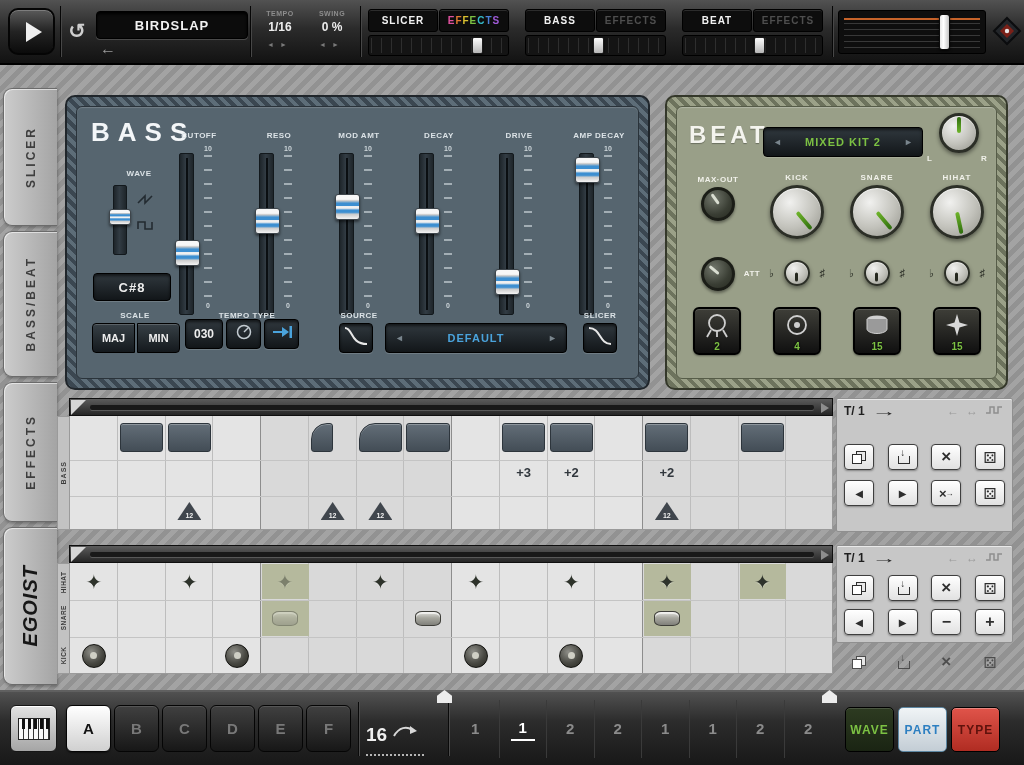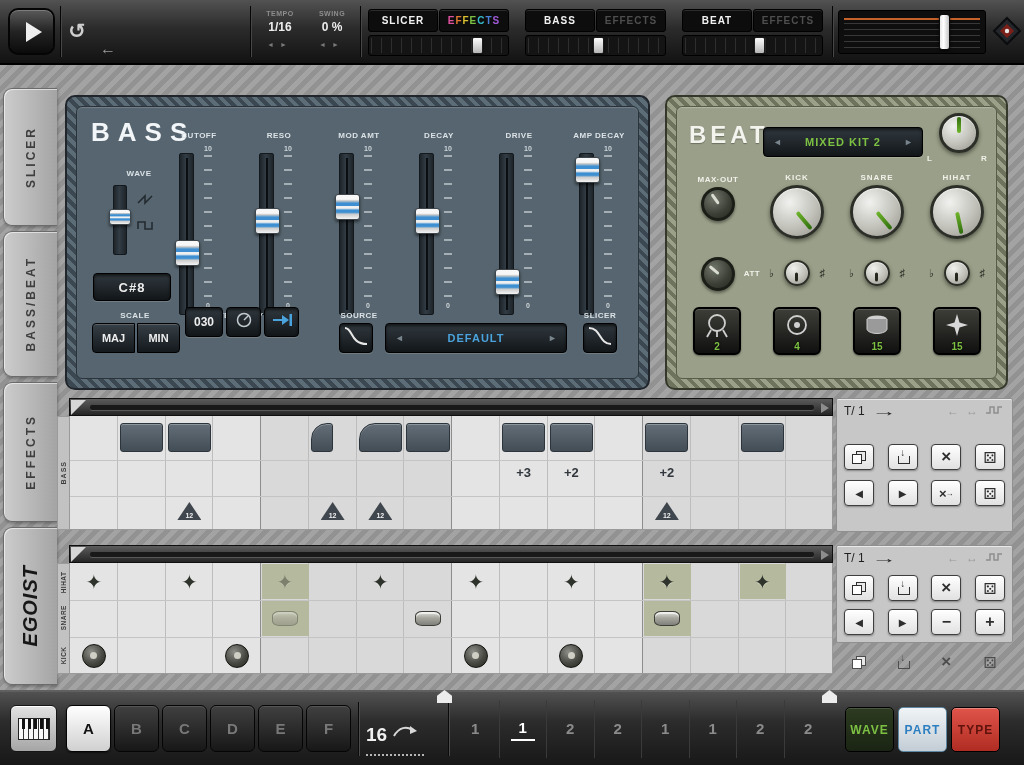--- a/index.html
+++ b/index.html
@@ -63,21 +63,21 @@
 #wave-handle{width:22px;height:16px;left:-5px}
 #wave-icons{position:absolute;left:60px;top:84px;display:flex;flex-direction:column;gap:8px}
 
 #note-display{position:absolute;left:16px;top:166px;width:78px;height:28px;font-size:13px;letter-spacing:1px}
 #scale-label{left:14px;top:204px;width:88px}
 #scale-btns{position:absolute;left:15px;top:216px;display:flex;gap:2px}
 .scale-btn{width:43px;height:30px;background:linear-gradient(#374046,#14191d);border:1px solid #000;color:#ededed;font-size:11px;font-weight:bold;display:flex;align-items:center;justify-content:center;box-shadow:inset 0 1px 0 rgba(255,255,255,.18);cursor:pointer}
 .scale-btn:first-child{border-radius:4px 0 0 4px}
 .scale-btn:last-child{border-radius:0 4px 4px 0}
 #ft-label{left:104px;top:204px;width:132px}
-#ft-row{position:absolute;left:108px;top:200px;display:flex;gap:3px}
+#ft-row{position:absolute;left:108px;top:212px;display:flex;gap:3px}
 .ft-num{width:38px;height:30px;font-size:12px}
 .ft-btn{width:35px;height:30px;cursor:pointer}
 #src-label{left:246px;top:204px;width:72px}
 #src-env,#rel-env{position:absolute;top:216px;width:34px;height:30px;cursor:pointer}
 #src-env{left:262px}
 #dropdown{position:absolute;left:308px;top:216px;width:182px;height:30px;display:flex;align-items:center;cursor:pointer}
 .dd-arrow{color:#79858d;font-size:9px;padding:0 9px}
 .dd-val{flex:1;text-align:center;color:#4aa3dc;font-size:11px;font-weight:bold;letter-spacing:1px}
 #rel-label{left:490px;top:204px;width:66px}
 #rel-env{left:506px}
@@ -137,21 +137,21 @@
 .hit{position:absolute;width:47.75px;height:37px;display:flex;align-items:center;justify-content:center;z-index:3;cursor:pointer}
 .hit.ghost{opacity:.42}
 .hh{font-size:20px;color:#2e332b;text-shadow:0 1px 0 rgba(255,255,255,.35)}
 .cyl{width:26px;height:15px;border:1px solid #3e3e39;border-radius:7px/5px;background:linear-gradient(#e1e1dd,#a7a79f 45%,#80807a);box-shadow:inset 0 2px 0 rgba(255,255,255,.6)}
 .kdot{width:24px;height:24px;border-radius:50%;background:radial-gradient(circle at 38% 32%,#8f8f89,#494943 55%,#25251e);border:1px solid #141411;position:relative}
 .kdot::after{content:"";position:absolute;left:50%;top:50%;width:7px;height:7px;margin:-3.5px 0 0 -3.5px;border-radius:50%;background:#cfcfc5}
 
 .seq-ctrl{position:absolute;left:779px;top:0;width:177px}
 .ctrl-bg{position:absolute;left:0;top:0;width:177px;background:#c7c7c7;border:1px solid #8f8f8f;border-radius:2px;box-shadow:inset 0 1px 0 #e9e9e9}
 .ctrl-head{position:absolute;left:4px;right:4px;top:3px;height:20px;display:flex;align-items:center;gap:7px;padding:0 4px}
-.div-label{font-size:12px;font-weight:normal;color:#1f1f1f}
+.div-label{font-size:12px;font-weight:bold;color:#1f1f1f}
 .arr-long{font-size:14px;font-weight:bold;color:#1f1f1f;transform:scaleX(1.8);margin-left:5px}
 .spacer{flex:1}
 .dim{color:#9b9b9b;font-size:12px;font-weight:bold;cursor:pointer}
 .btn-row{position:absolute;left:8px;right:8px;display:flex;justify-content:space-between}
 .seq-btn{width:30px;height:26px;background:linear-gradient(#fff,#e1e1e1);border:1px solid #3e3e3e;border-radius:4px;display:flex;align-items:center;justify-content:center;box-shadow:0 1px 2px rgba(0,0,0,.35),inset 0 1px 0 #fff;cursor:pointer;color:#2e2e2e}
 .seq-btn.flat{background:none;border:none;box-shadow:none;color:#4d4d4d}
 .ic{display:flex;align-items:center;justify-content:center;font-style:normal}
 .g-dice{font-size:15px;line-height:1}
 .g-clear{font-size:17px;font-weight:bold;line-height:.8}
 .g-prev,.g-next{font-size:10px}
@@ -194,20 +194,23 @@
 
 <div id="root">
   <div id="main-bg"></div>
 
   <header id="topbar">
     <div id="play-btn">
         <span class="tri"></span>
       </div>
     <div class="tsep" style="left:60px"></div>
     <div id="loop-ic">↺</div>
+    <div id="preset-display">
+        <span>BIRDSLAP</span>
+      </div>
     <div id="preset-back">←</div>
     <div class="tsep" style="left:250px"></div>
     <div class="param-block" style="left:254px">
       <div class="param-label">TEMPO</div>
       <div class="param-value">1/16</div>
       <div class="param-arrows">◄►</div>
     </div>
     <div class="param-block" style="left:306px">
       <div class="param-label">SWING</div>
       <div class="param-value">0 %</div>

